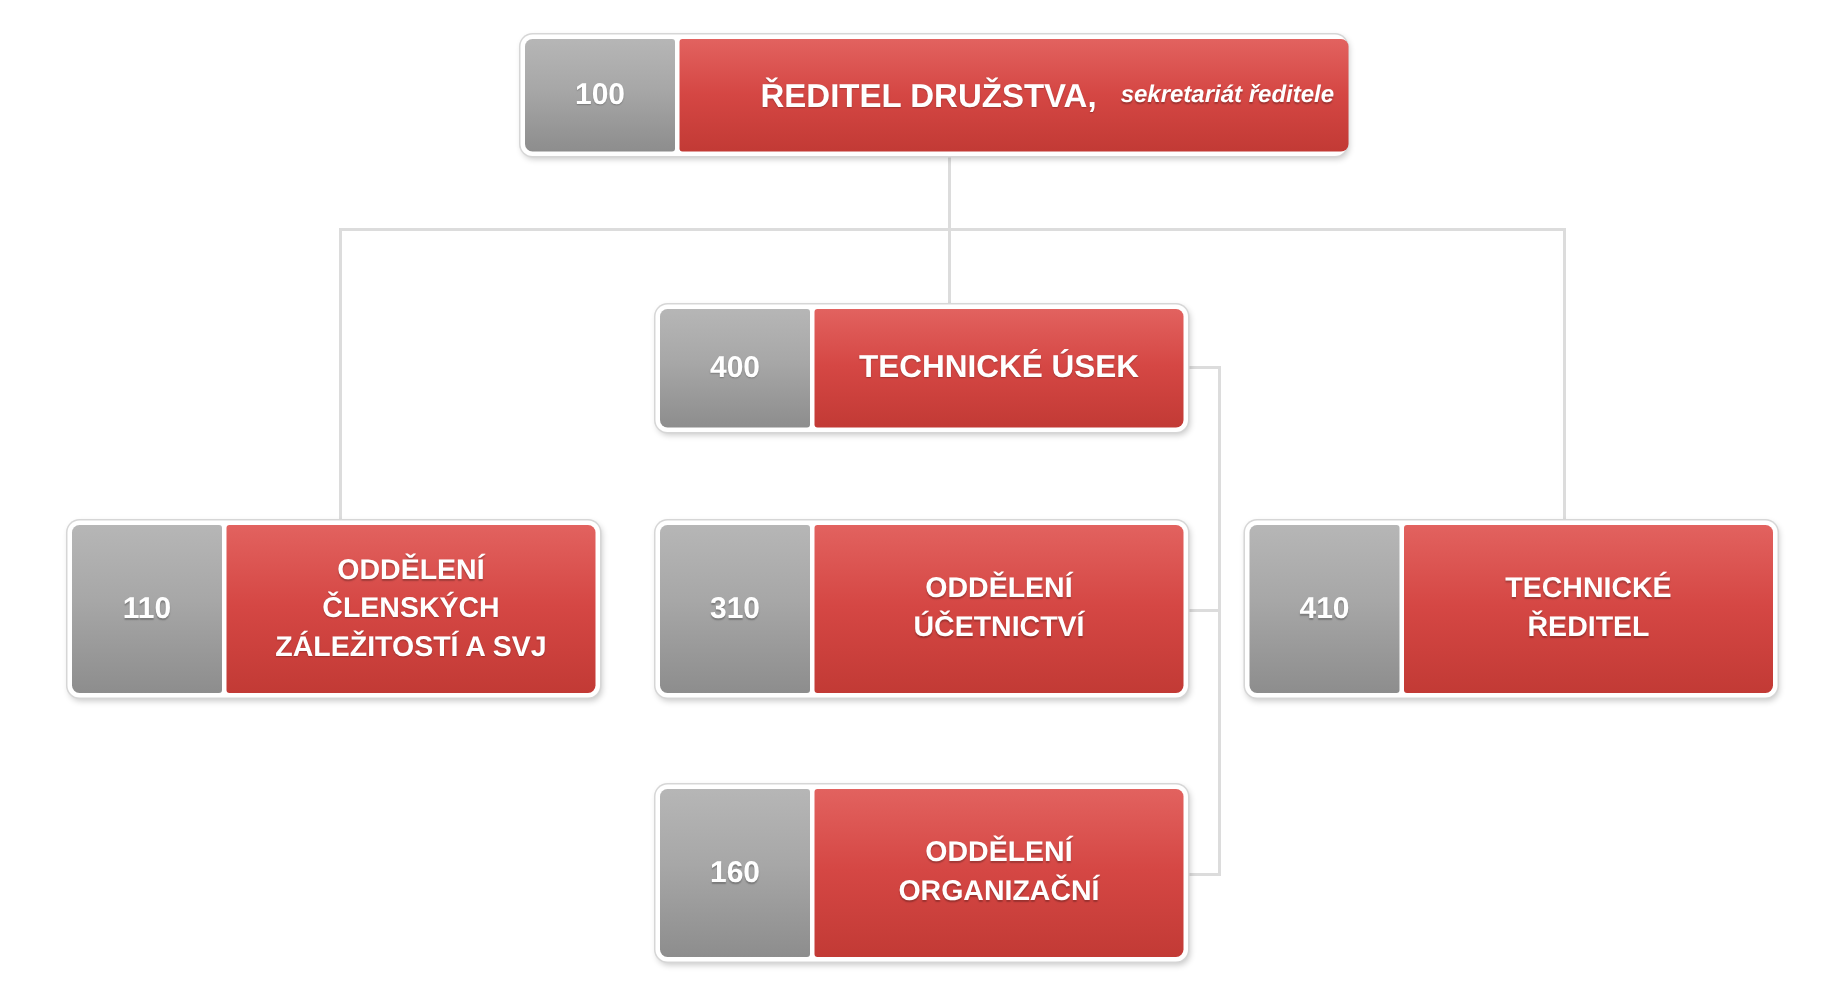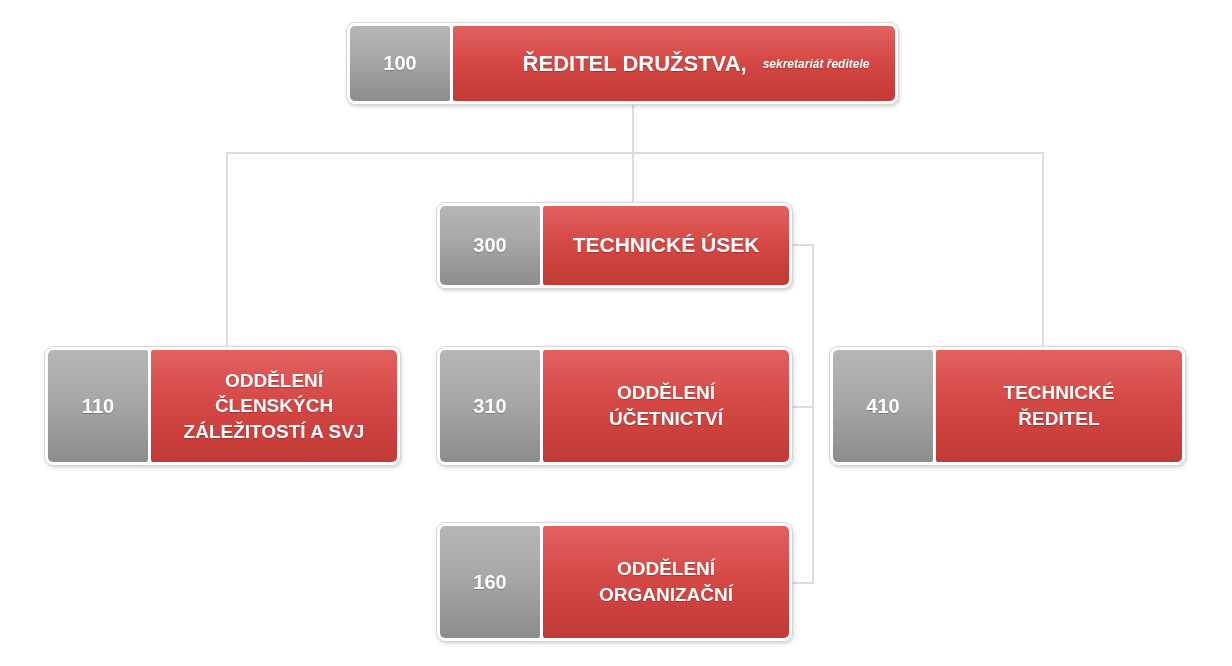--- a/index.html
+++ b/index.html
@@ -62,21 +62,21 @@
     padding: 4px 10px;
   }
   .node .title {
     white-space: pre-line;
     font-size: 19px;
     line-height: 1.35;
   }
   .node.root .body { flex-direction: row; }
   .node.root .title { font-size: 22px; white-space: nowrap; margin-left: 44px; }
   .node.root .subtitle {
-    font-size: 12px;
+    font-size: 16px;
     font-style: italic;
     margin-left: 16px;
     white-space: nowrap;
   }
   .node.dept .title { font-size: 21px; white-space: nowrap; }
 
   
   #node-100 { left: 347px; top: 23px;  width: 551px; height: 81px; }
   #node-300 { left: 437px; top: 203px; width: 355px; height: 85px; }
   #node-110 { left: 45px;  top: 347px; width: 355px; height: 118px; }
@@ -112,21 +112,21 @@
 
   <div class="node root" id="node-100">
     <div class="code">100</div>
     <div class="body">
       <span class="title">ŘEDITEL DRUŽSTVA,</span>
       <span class="subtitle">sekretariát ředitele</span>
     </div>
   </div>
 
   <div class="node dept" id="node-300">
-    <div class="code">300</div>
+    <div class="code">400</div>
     <div class="body">
       <span class="title">TECHNICKÉ ÚSEK</span>
     </div>
   </div>
 
   <div class="node" id="node-110">
     <div class="code">110</div>
     <div class="body">
       <span class="title">ODDĚLENÍ
 ČLENSKÝCH

